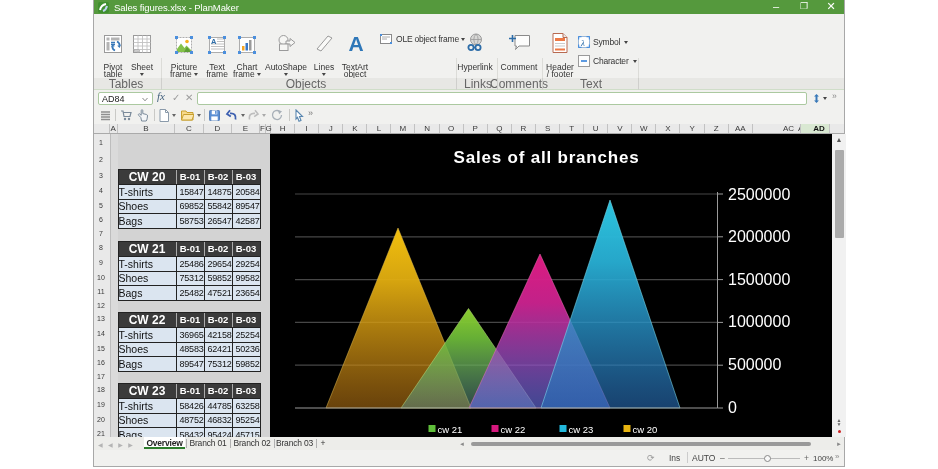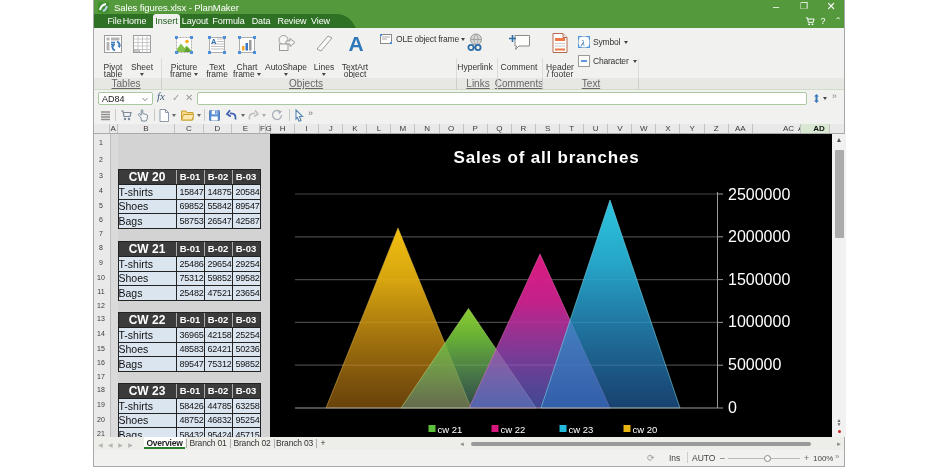--- a/index.html
+++ b/index.html
@@ -10,21 +10,21 @@
 
 #titlebar { position:absolute; left:0; top:0; width:100%; height:14px; background:#55993d; color:#fff; font-size:10px; }
 #menubar { position:absolute; left:0; top:14px; width:100%; height:14px; background:#55993d; }
 #menuband { position:absolute; left:0; top:0; width:263px; height:14px; background:#2e7024; clip-path:path("M0,0 H244 Q256,1 262,14 H0 Z"); }
 .mi { position:absolute; top:0; height:14px; line-height:14px; color:#fff; font-size:9px; letter-spacing:-0.1px; transform:translateX(-50%); }
 #instab { position:absolute; left:59px; top:0; width:27px; height:14px; background:#f1f1ef; border-radius:3px 3px 0 0; color:#1d5c1d; font-size:9px; line-height:15px; text-align:center; }
 .winbtn { position:absolute; top:0; height:14px; line-height:13px; color:#fff; font-size:11px; text-align:center; width:16px; }
 
 #ribbon { position:absolute; left:0; top:28px; width:100%; height:50px; background:#f1f1ef; }
 #grpband { position:absolute; left:0; top:78px; width:100%; height:12px; background:#e7e7e4; border-bottom:1px solid #cfddc8; }
-.grplabel { position:absolute; top:0; height:12px; line-height:12px; font-size:10px; color:#666; transform:translateX(-50%);text-decoration:underline; }
+.grplabel { position:absolute; top:0; height:12px; line-height:12px; font-size:12px; color:#666; transform:translateX(-50%); }
 .vsep { position:absolute; top:30px; width:1px; height:59px; background:#dcdcd8; }
 .rlabel { position:absolute; font-size:8.5px; color:#333; text-align:center; line-height:7.5px; transform:translateX(-50%); white-space:pre; }
 .dd { display:inline-block; width:0; height:0; border-left:2.8px solid transparent; border-right:2.8px solid transparent; border-top:3.2px solid #444; vertical-align:middle; }
 
 #fbar { position:absolute; left:0; top:90px; width:100%; height:17px; background:#f1f1ef; }
 #toolbar { position:absolute; left:0; top:107px; width:100%; height:17px; background:#f1f1ef; }
 .tsep { position:absolute; top:2px; width:1px; height:12px; background:#c9c9c6; }
 
 #colhdr { position:absolute; left:0; top:124px; width:100%; height:10px; background:#e9e9e9; border-bottom:1px solid #aaa; }
 .ch { position:absolute; top:0; height:9px; border-right:1px solid #c2c2c2; font-size:8px; color:#3a3a3a; text-align:center; line-height:10px; }
@@ -57,38 +57,20 @@
           <rect x="0" y="0" width="11" height="11" rx="2" fill="#3f8f2f"></rect>
           <path d="M2,8 Q3,3 8,2" stroke="#fff" stroke-width="2" fill="none"></path>
           <path d="M5,9 Q8,8 9,4" stroke="#bcd4ef" stroke-width="2" fill="none"></path>
         </svg>
   <div class="abs" style="left:20px;top:1.5px;font-size:9.5px;letter-spacing:-0.1px;">Sales figures.xlsx - PlanMaker</div>
   <div class="winbtn" style="left:674px;">–</div>
   <div class="winbtn" style="left:702px;font-size:9px;">❐</div>
   <div class="winbtn" style="left:729px;">✕</div>
 </div>
 
-<div id="menubar">
-  <div id="menuband"></div>
-  <div class="mi" style="left:20.5px;">File</div>
-  <div class="mi" style="left:40.5px;">Home</div>
-  <div id="instab">Insert</div>
-  <div class="mi" style="left:101px;">Layout</div>
-  <div class="mi" style="left:134.5px;">Formula</div>
-  <div class="mi" style="left:167px;">Data</div>
-  <div class="mi" style="left:198px;">Review</div>
-  <div class="mi" style="left:226.5px;">View</div>
-  <svg class="abs" style="left:711px;top:3px;" width="10" height="9" viewBox="0 0 12 11">
-          <path d="M1,1 H3 L4,6.5 H10 L11,2.5 H3.5" stroke="#fff" stroke-width="1.2" fill="none"></path>
-          <circle cx="5" cy="9" r="1.2" fill="#fff"></circle>
-          <circle cx="9" cy="9" r="1.2" fill="#fff"></circle>
-        </svg>
-  <div class="mi" style="left:729px;">?</div>
-  <div class="mi" style="left:744px;font-size:8px;">⌃</div>
-</div>
 
 <div id="ribbon">
   <div class="vsep" style="left:67px;"></div>
   <div class="vsep" style="left:362px;"></div>
   <div class="vsep" style="left:403px;"></div>
   <div class="vsep" style="left:448px;"></div>
   <div class="vsep" style="left:544px;"></div>
 
   <svg class="abs" style="left:10px;top:7px;" width="18" height="18" viewBox="0 0 18 18">
     <rect x="0.5" y="0.5" width="17" height="17" fill="#fff" stroke="#9a9a9a"></rect>

